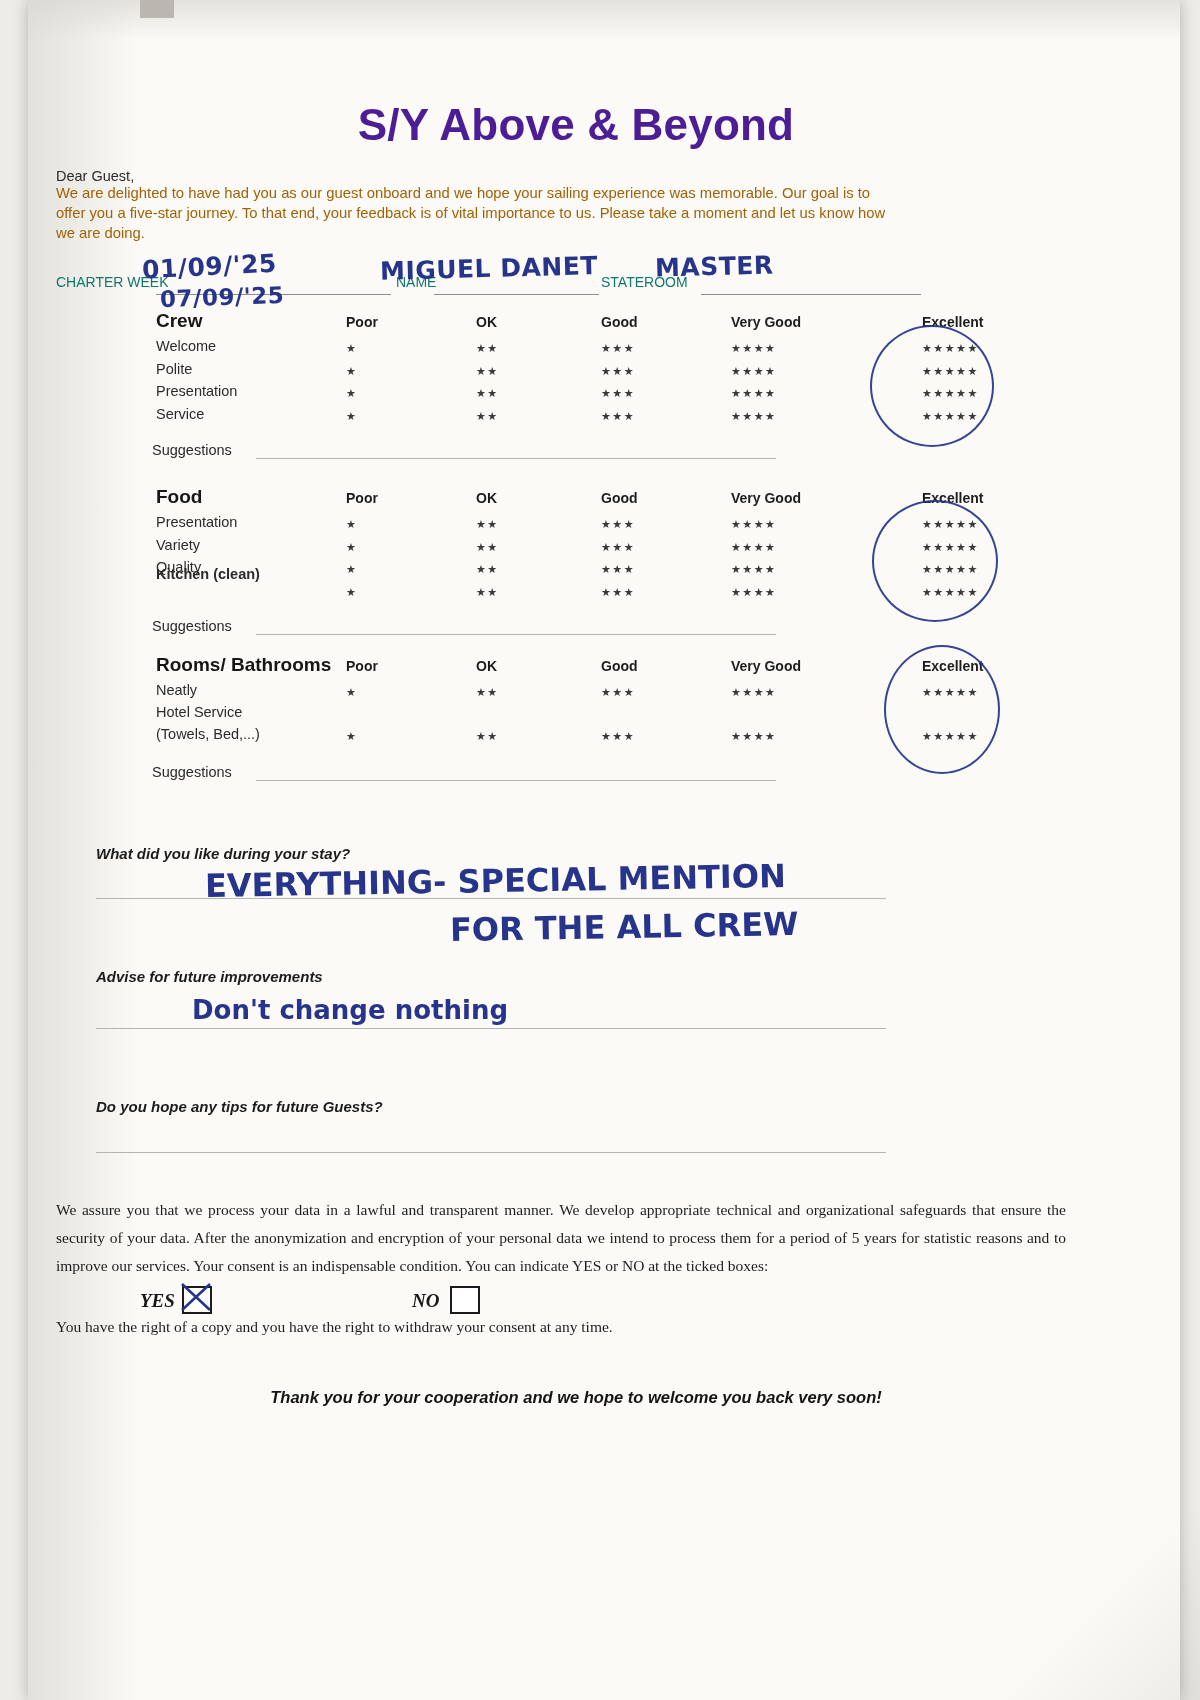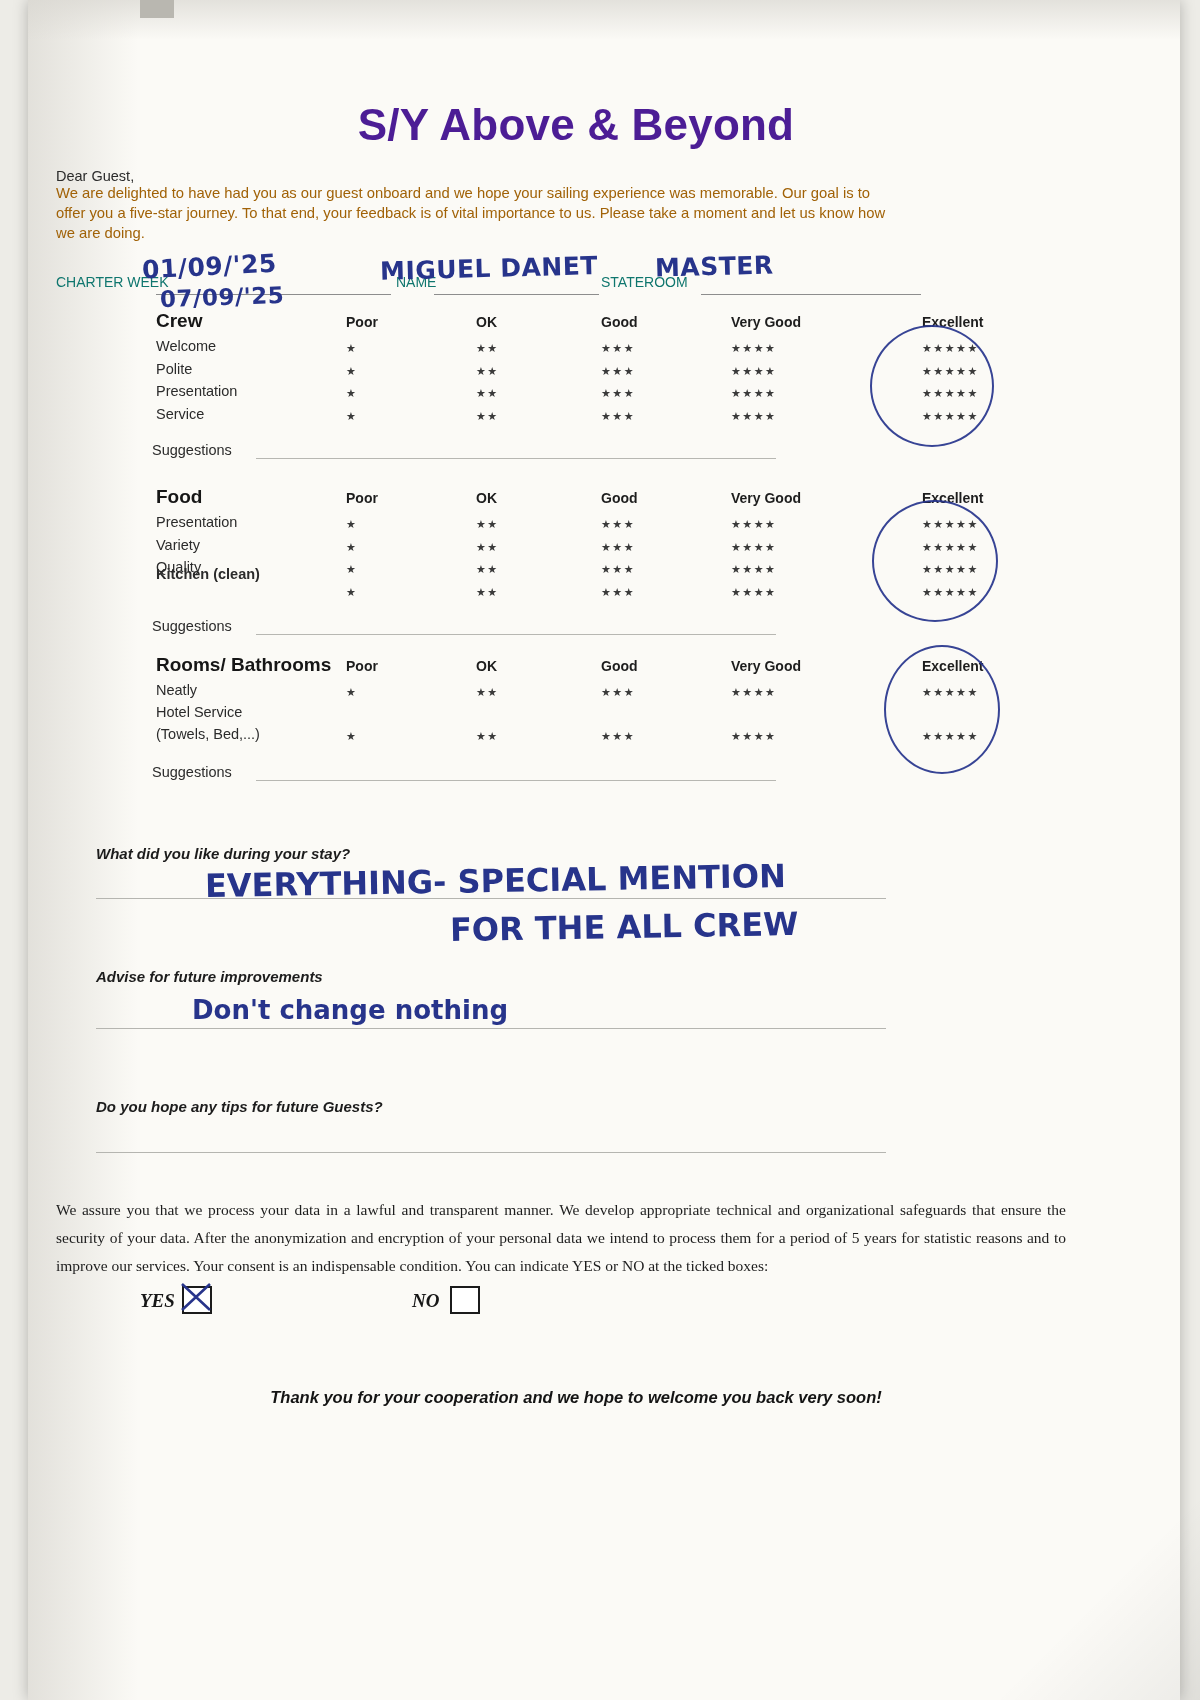--- a/index.html
+++ b/index.html
@@ -396,18 +396,19 @@
     <div class="legal">We assure you that we process your data in a lawful and transparent manner. We develop appropriate technical and organizational safeguards that ensure the security of your data. After the anonymization and encryption of your personal data we intend to process them for a period of 5 years for statistic reasons and to improve our services. Your consent is an indispensable condition. You can indicate YES or NO at the ticked boxes:</div>
 
     <div class="consent">YES</div>
     <div class="consent consent-no">NO</div>
     <div class="box box-yes"></div>
     <div class="box box-no"></div>
     <svg class="tick" viewBox="0 0 36 34">
       <path d="M4 4 L32 30 M32 4 L4 30" stroke="#27348b" stroke-width="2.6" fill="none"></path>
     </svg>
 
+    <div class="rights">You have the right of a copy and you have the right to withdraw your consent at any time.</div>
 
     <div class="thanks">Thank you for your cooperation and we hope to welcome you back very soon!</div>
 
     <div class="fold"></div>
   </div>
 </div>
 
 </body></html>

